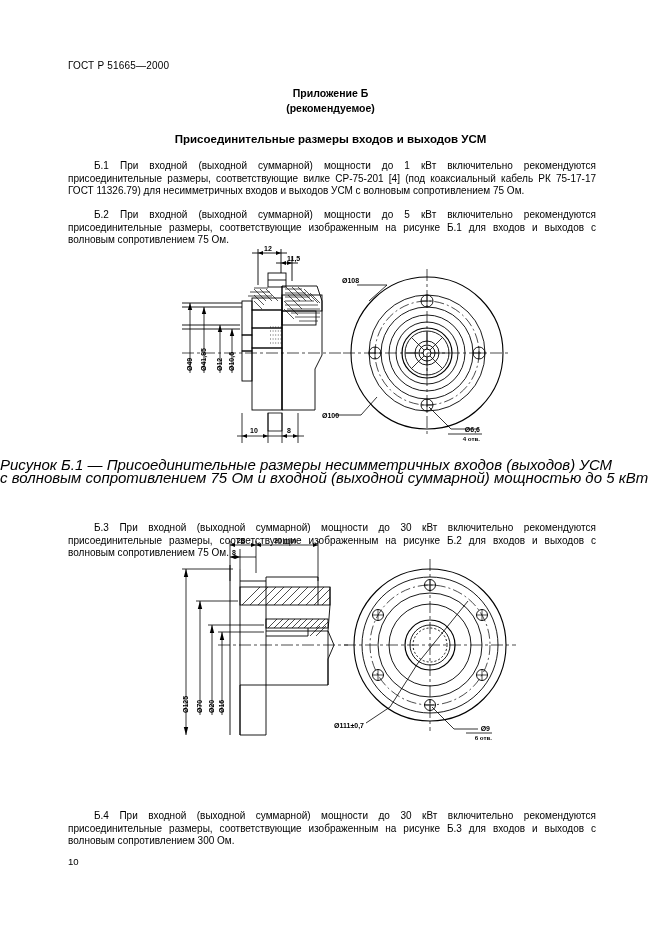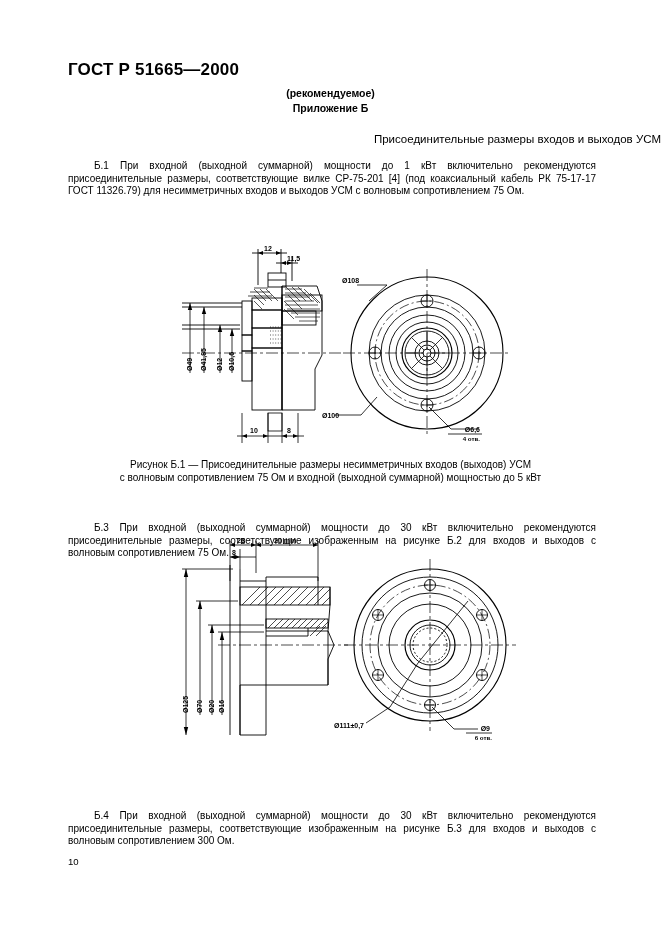--- a/index.html
+++ b/index.html
@@ -18,44 +18,44 @@
   .page {
     position: absolute;
     inset: 0;
     background: #ffffff;
   }
 
   .std-header {
     position: absolute;
     left: 68px;
     top: 60px;
-    font-size: 17px;
-    font-weight: bold;
+    font-size: 10px;
+    font-weight: normal;
     letter-spacing: .2px;
   }
 
   .annex-block {
     position: absolute;
     left: 0;
     right: 0;
     top: 86px;
     text-align: center;
     font-size: 10.5px;
     font-weight: bold;
     line-height: 15px;
   }
 
   .main-title {
     position: absolute;
     left: 0;
     right: 0;
     top: 133px;
-    text-align: right;
+    text-align: center;
     font-size: 11.5px;
-    font-weight: normal;
+    font-weight: bold;
   }
 
   .para {
     position: absolute;
     left: 68px;
     width: 528px;
     font-size: 10px;
     line-height: 12.6px;
     text-align: justify;
     text-indent: 26px;
@@ -64,23 +64,24 @@
   }
   .para.p1 { top: 160px; }
   .para.p2 { top: 209px; }
   .para.p3 { top: 522px; }
   .para.p4 { top: 792px; margin-top: 18px; }
 
   .fig-caption {
     position: absolute;
     left: 0;
     right: 0;
-    text-align: center;
-    font-size: 10px;
+    text-align: left;
+    font-size: 15px;
     line-height: 13px;
+    font-style: italic;
   }
   .fig-caption.c1 { top: 458px; }
   .fig-caption.c2 { top: 769px; }
 
   .page-number {
     position: absolute;
     left: 68px;
     top: 856px;
     font-size: 9.6px;
   }
@@ -108,28 +109,29 @@
   }
 </style>
 </head>
 <body>
 
 <div class="page">
 
   <div class="std-header">ГОСТ Р 51665—2000</div>
 
   <div class="annex-block">
+    <div>Приложение Б</div>
     <div>(рекомендуемое)</div>
-    <div>Приложение Б</div>
   </div>
 
   <div class="main-title">Присоединительные размеры входов и выходов УСМ</div>
 
   <div class="para p1">Б.1 При входной (выходной суммарной) мощности до 1 кВт включительно рекомендуются присоединительные размеры, соответствующие вилке СР-75-201 [4] (под коаксиальный кабель РК 75-17-17 ГОСТ 11326.79) для несимметричных входов и выходов УСМ с волновым сопротивлением 75 Ом.</div>
 
+  <div class="para p2">Б.2 При входной (выходной суммарной) мощности до 5 кВт включительно рекомендуются присоединительные размеры, соответствующие изображенным на рисунке Б.1 для входов и выходов с волновым сопротивлением 75 Ом.</div>
 
   <div class="figure fig1">
     <svg width="330" height="212" viewBox="0 0 330 212">
       <g stroke="#000" fill="none" stroke-width="0.9">
 
         <g>
           <line x1="76" y1="6" x2="76" y2="42"></line>
           <line x1="99" y1="6" x2="99" y2="30"></line>
           <line x1="110" y1="14" x2="110" y2="38"></line>
           <line x1="70" y1="10" x2="105" y2="10"></line>

